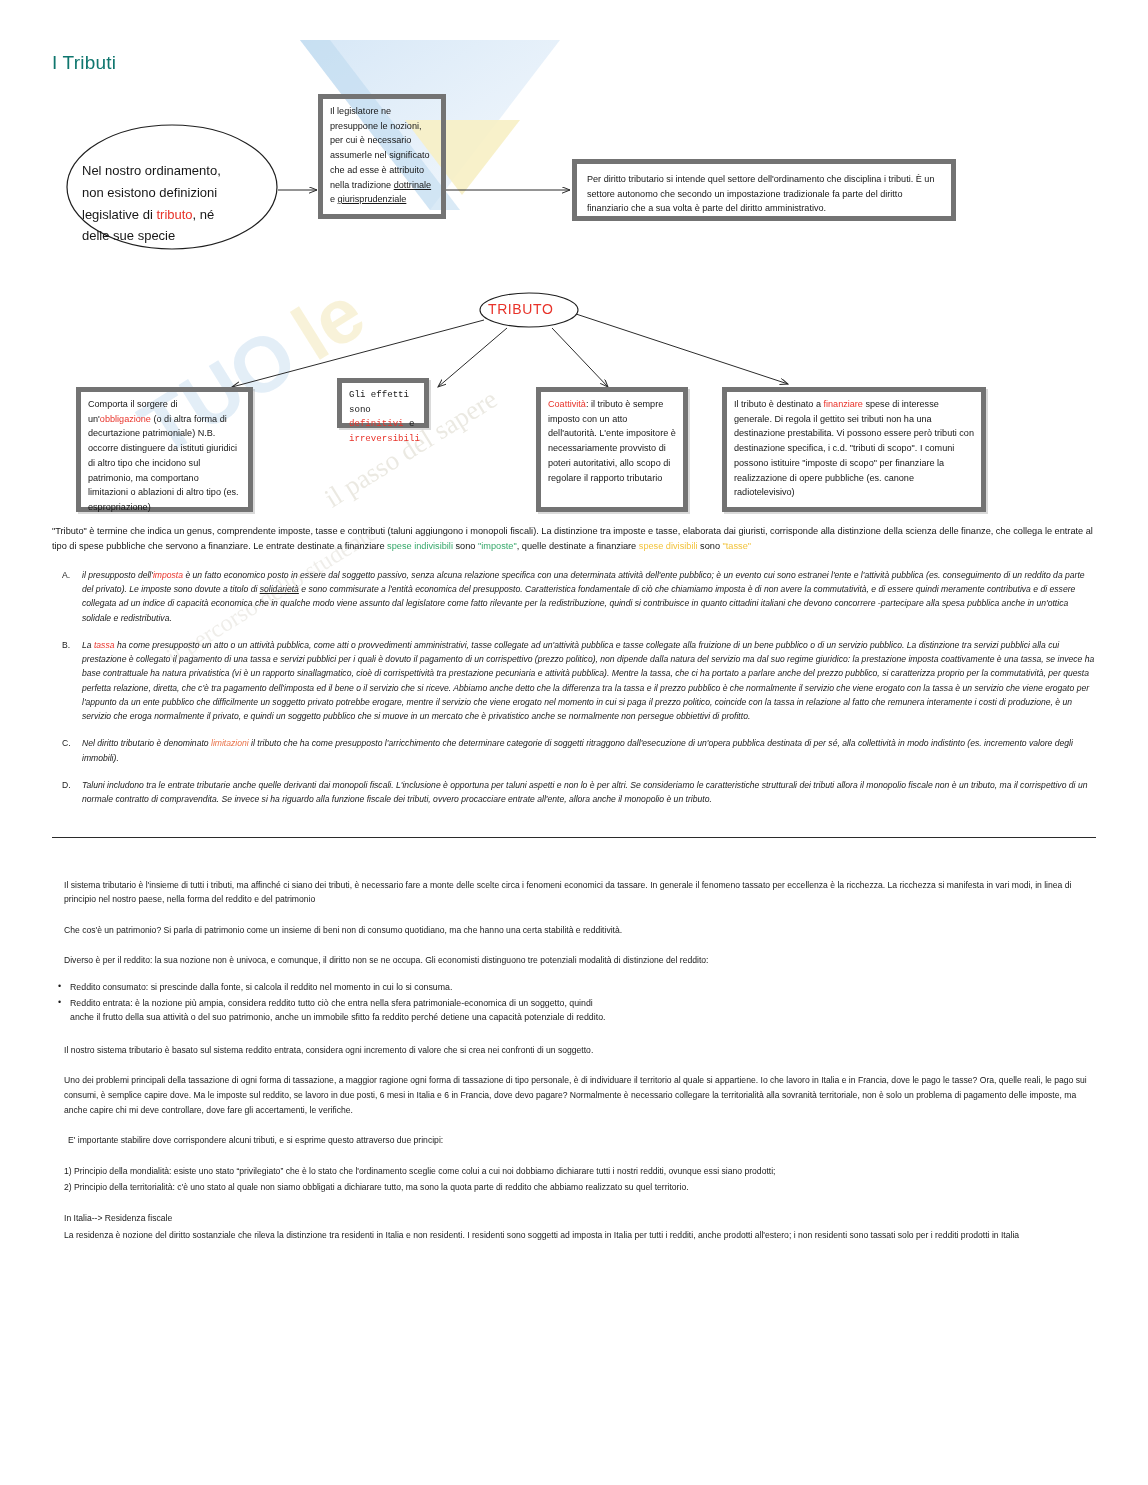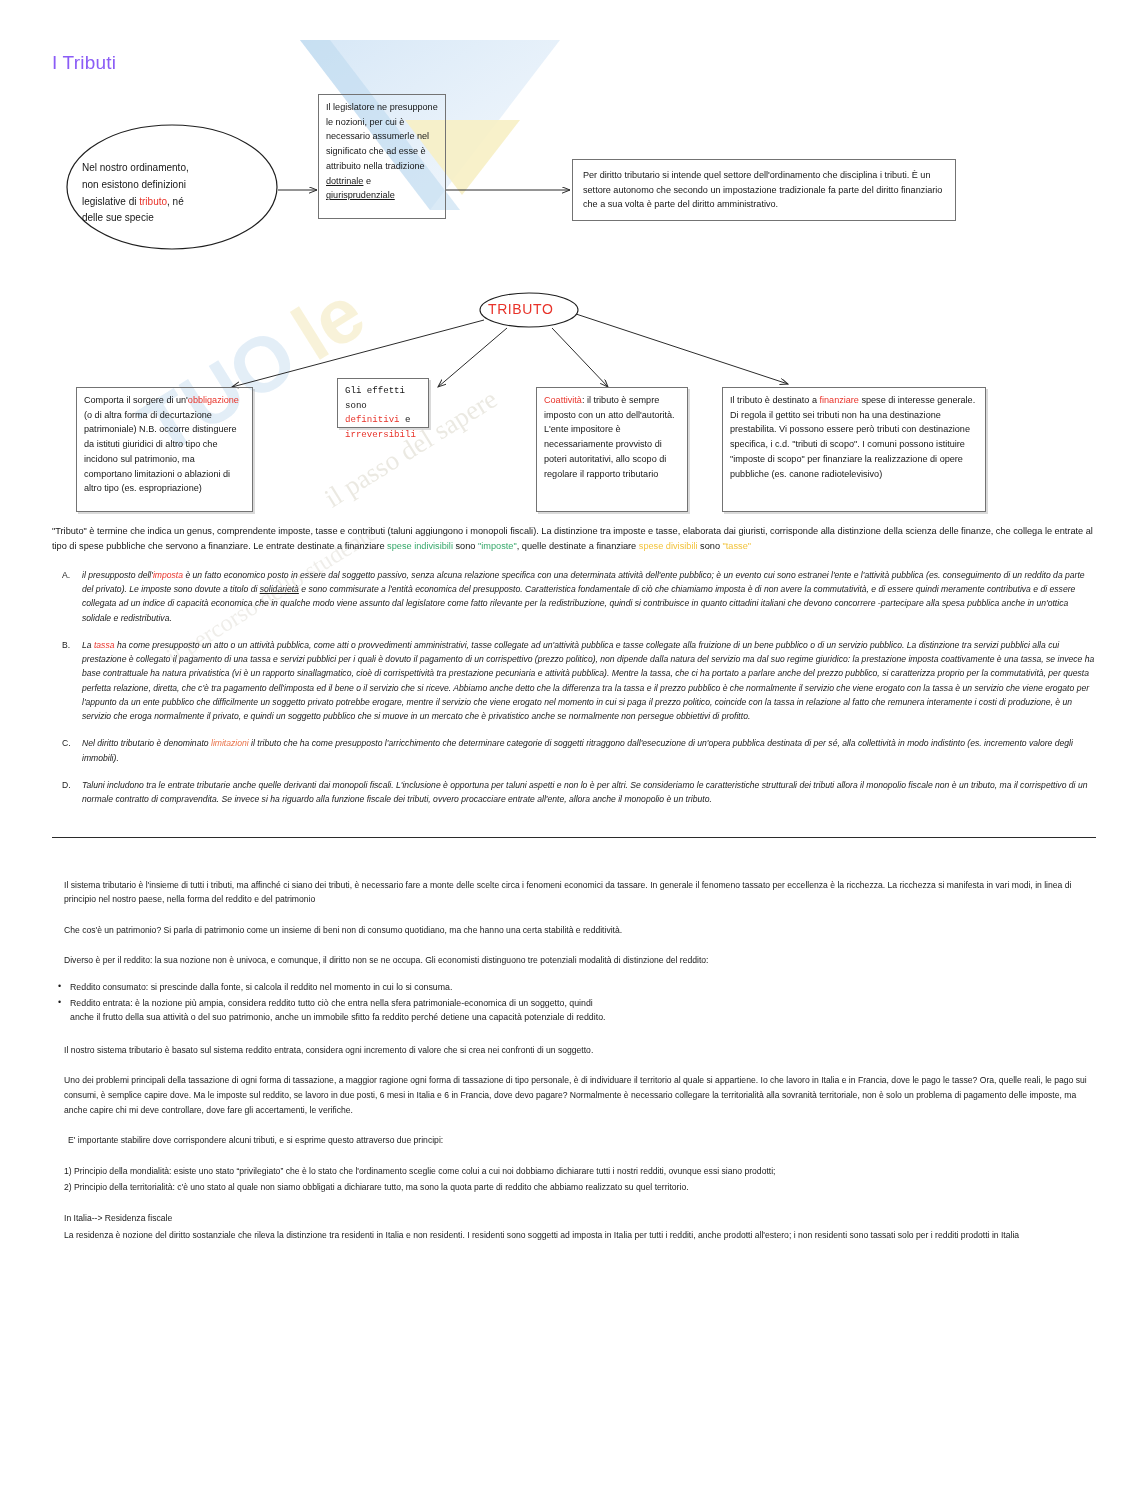--- a/index.html
+++ b/index.html
@@ -13,51 +13,51 @@
     overflow:hidden;
   }
 
   
   #watermark { position:absolute; inset:0; pointer-events:none; z-index:0; }
 
   
   #page { position:relative; z-index:2; padding:52px 52px 0 52px; }
 
   
-  .doc-title { font-size:19px; font-weight:400; color:#8b5cf6; letter-spacing:.2px; margin:0 0 4px 0; }
+  .doc-title { font-size:19px; font-weight:400; color:#0f766e; letter-spacing:.2px; margin:0 0 4px 0; }
   .doc-meta { font-size:8px; color:#8b8b8b; letter-spacing:.2px; }
   .doc-meta .mt-time { margin-left:26px; }
 
   
   #diagram { position:relative; height:430px; margin-top:8px; }
   #diagram-svg { position:absolute; left:0; top:0; }
 
   .dbox {
     position:absolute;
-    border:1px solid #737373;
+    border:5px solid #737373;
     font-size:9.1px;
     line-height:1.62;
     color:#161616;
     padding:5px 7px;
     background:transparent;
   }
   .dbox.shadow { box-shadow:2px 2px 0 rgba(140,140,140,.32); }
   .red { color:#e8332a; }
   .u { text-decoration:underline; }
 
   .oval-label {
     position:absolute;
     font-size:14px;
     color:#e8332a;
     letter-spacing:.6px;
   }
 
   .ellipse-text {
     position:absolute;
-    font-size:10px;
+    font-size:13px;
     line-height:1.68;
     color:#161616;
     text-align:left;
   }
 
   
   .para {
     font-size:9.2px;
     line-height:1.62;
     color:#141414;

